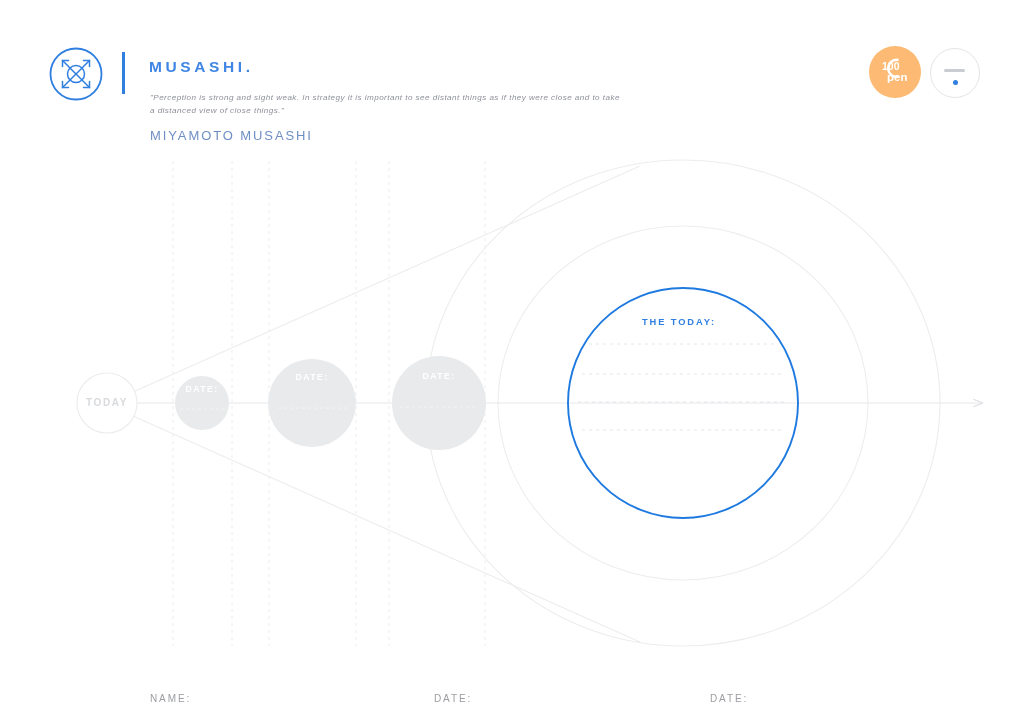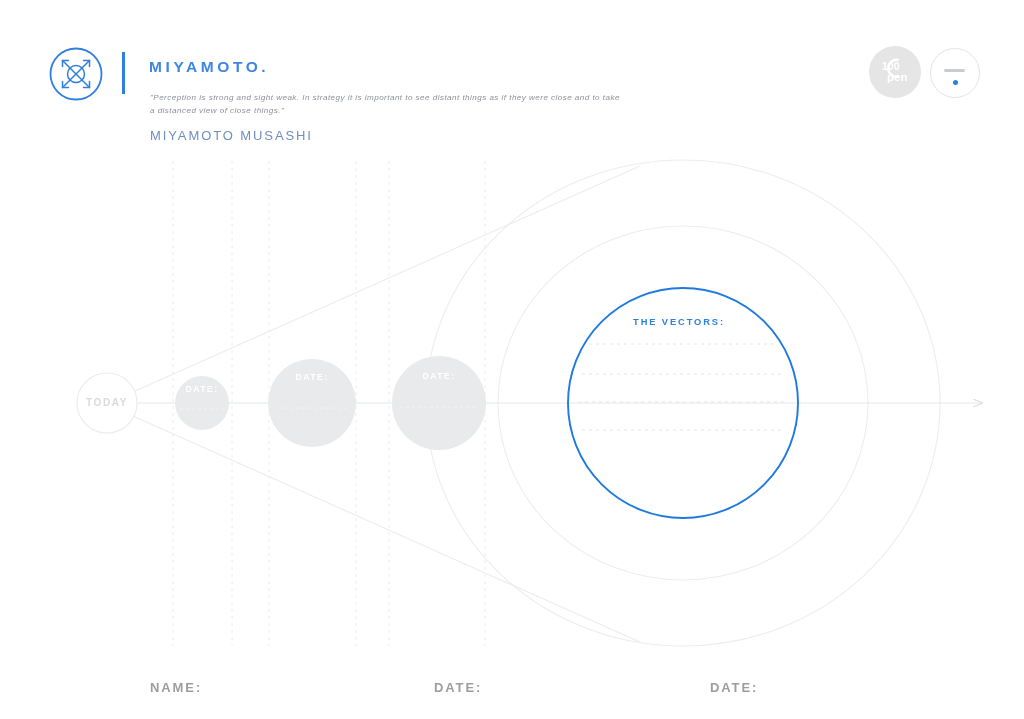--- a/index.html
+++ b/index.html
@@ -62,21 +62,21 @@
     font-size: 13px;
     letter-spacing: 1.9px;
     color: #6f8fc4;
   }
 
   #logo-openinnovation {
     position: absolute;
     left: 869px; top: 46px;
     width: 52px; height: 52px;
     border-radius: 50%;
-    background: #e5e5e5;
+    background: #fdba74;
   }
   #logo-openinnovation svg { display: block; }
 
   #logo-secondary {
     position: absolute;
     left: 930px; top: 48px;
     width: 48px; height: 48px;
     border-radius: 50%;
     border: 1.4px solid #e2e4e7;
     background: #ffffff;
@@ -134,24 +134,25 @@
   }
 
   
   #footer {
     position: absolute;
     left: 0; top: 670px;
     width: 1024px; height: 49px;
   }
   .footer-field {
     position: absolute;
-    font-size: 13px;
-    font-weight: bold;
+    font-size: 10px;
+    font-weight: normal;
     letter-spacing: 1.9px;
     color: #9b9da1;
+    margin-top: 13px;
   }
   #footer-name { left: 150px; top: 10px; }
   #footer-date { left: 434px; top: 10px; }
   #footer-team { left: 710px; top: 10px; }
 </style>
 </head>
 <body>
 
 <div id="canvas">
   <svg width="1024" height="719" viewBox="0 0 1024 719" xmlns="http://www.w3.org/2000/svg">
@@ -219,21 +220,21 @@
         <polyline points="14.5,20.5 14.5,14.5 20.5,14.5"></polyline>
         <polyline points="35.5,14.5 41.5,14.5 41.5,20.5"></polyline>
         <polyline points="14.5,35.5 14.5,41.5 20.5,41.5"></polyline>
         <polyline points="41.5,35.5 41.5,41.5 35.5,41.5"></polyline>
       </g>
     </svg>
   </div>
 
   <div id="header-divider"></div>
 
-  <div id="page-title">MIYAMOTO.</div>
+  <div id="page-title">MUSASHI.</div>
 
   <div id="quote">"Perception is strong and sight weak. In strategy it is important to see distant things as if they were close and to take a distanced view of close things."</div>
 
   <div id="quote-attribution">MIYAMOTO MUSASHI</div>
 
   <div id="logo-openinnovation">
     <svg width="52" height="52" viewBox="0 0 52 52" xmlns="http://www.w3.org/2000/svg">
       <text x="13" y="24" font-family="Liberation Sans, sans-serif" font-size="10.5" font-weight="bold" fill="#ffffff">100</text>
       <text x="18" y="35" font-family="Liberation Sans, sans-serif" font-size="11.5" font-weight="bold" fill="#ffffff">pen</text>
       <path d="M29.5 14 A8.5 8.5 0 1 0 30 30.5" fill="none" stroke="#ffffff" stroke-width="2.4"></path>
@@ -246,19 +247,19 @@
   </div>
 
 </div>
 
 <div class="node-label" id="label-today">TODAY</div>
 
 <div class="node-label label-date" id="label-date-1">DATE:</div>
 <div class="node-label label-date" id="label-date-2">DATE:</div>
 <div class="node-label label-date" id="label-date-3">DATE:</div>
 
-<div class="node-label" id="label-vision">THE VECTORS:</div>
+<div class="node-label" id="label-vision">THE TODAY:</div>
 
 <div id="footer">
   <div class="footer-field" id="footer-name">NAME:</div>
   <div class="footer-field" id="footer-date">DATE:</div>
   <div class="footer-field" id="footer-team">DATE:</div>
 </div>
 
 </body></html>

